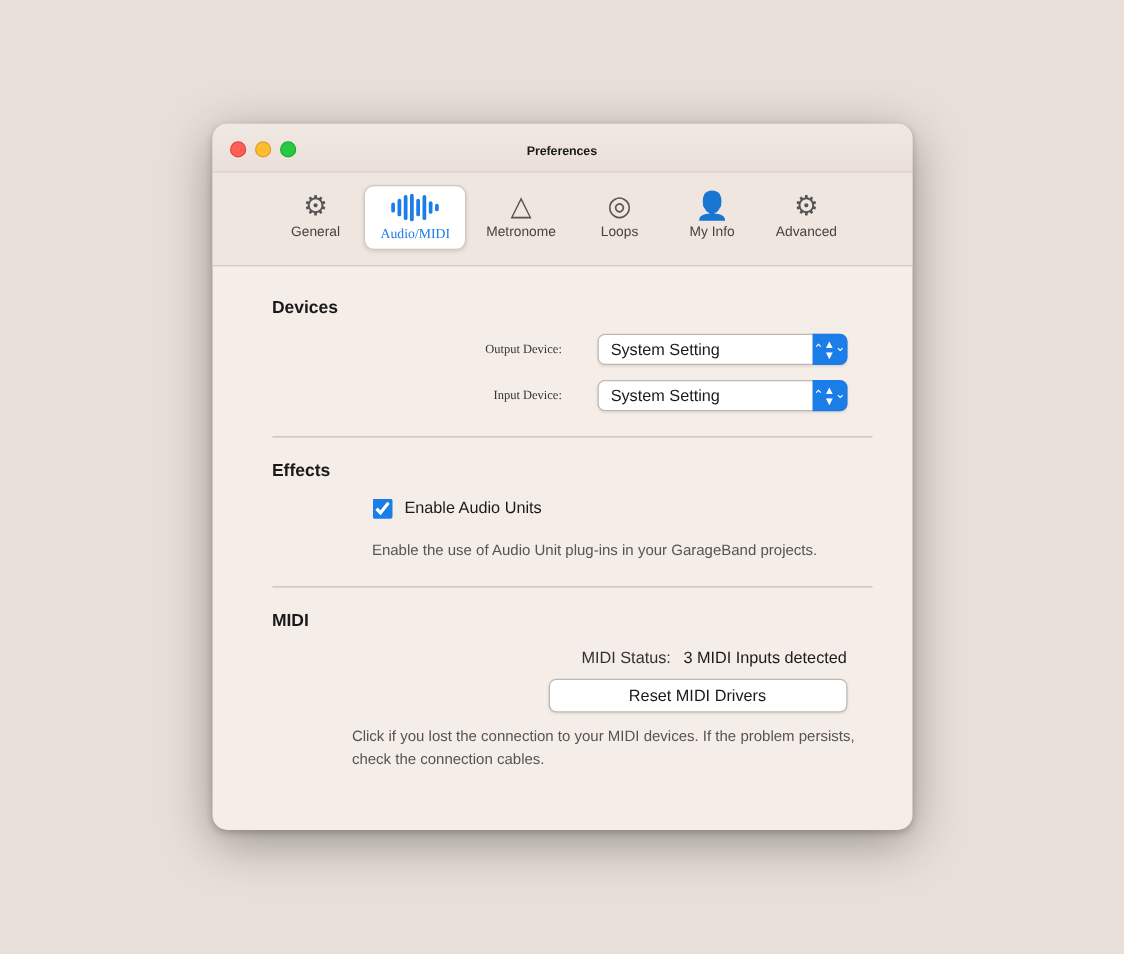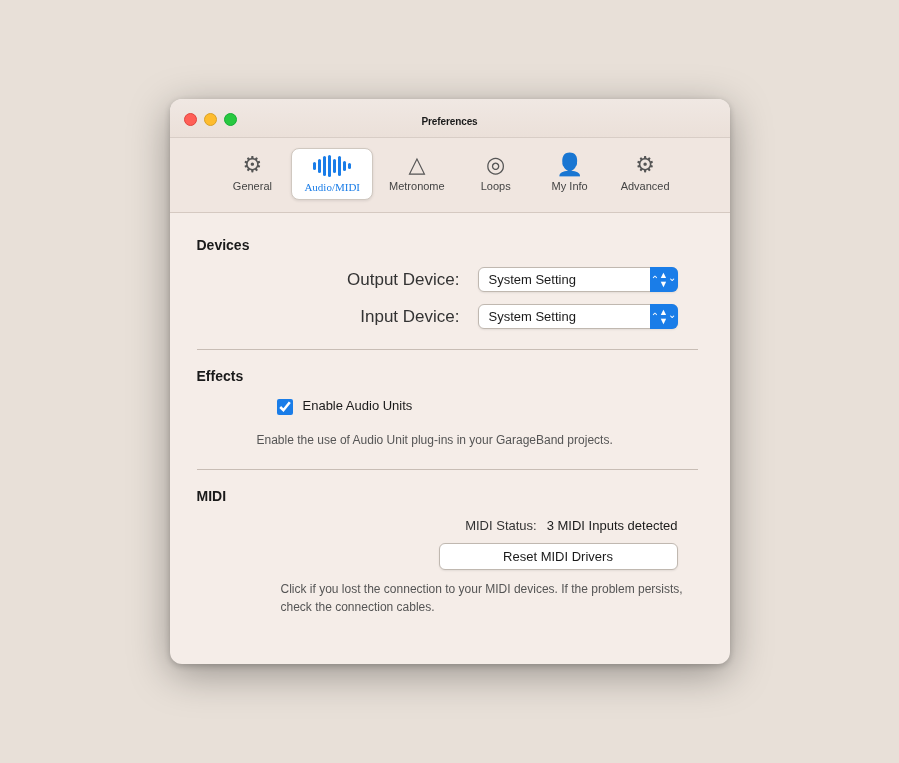--- a/index.html
+++ b/index.html
@@ -108,21 +108,21 @@
       font-size: 11px;
       color: #444;
     }
 
     .tab-item.active .tab-label {
       color: #1a7de8;
       font-weight: 500;
     }
 
     .content {
-      padding: 24px 32px 28px 27px;
+      padding: 24px 32px 28px 48px;
     }
 
     .section {
       margin-bottom: 20px;
     }
 
     .section-header {
       font-size: 14px;
       font-weight: 700;
       color: #1a1a1a;
@@ -131,25 +131,26 @@
 
     .field-row {
       display: flex;
       align-items: center;
       margin-bottom: 12px;
       justify-content: flex-end;
       padding-right: 20px;
     }
 
     .field-label {
-      font-size: 17px;
+      font-size: 10px;
       color: #333;
       text-align: right;
-      margin-right: 18px;
+      margin-right: 28px;
       min-width: 120px;
+      font-family: Liberation Serif, serif;
     }
 
     .select-wrapper {
       position: relative;
       display: inline-block;
     }
 
     .select-control {
       appearance: none;
       -webkit-appearance: none;
@@ -233,21 +234,21 @@
     .checkbox-label {
       font-size: 13px;
       color: #1a1a1a;
       font-weight: 500;
     }
 
     .description-text {
       font-size: 12px;
       color: #555;
       line-height: 1.5;
-      margin-left: 60px;
+      margin-left: 80px;
       margin-bottom: 4px;
     }
 
     .midi-status-row {
       display: flex;
       align-items: center;
       justify-content: flex-end;
       padding-right: 20px;
       margin-bottom: 10px;
     }
@@ -282,21 +283,21 @@
       cursor: pointer;
       width: 239px;
       text-align: center;
       box-shadow: 0 1px 2px rgba(0,0,0,0.08);
     }
 
     .midi-description {
       font-size: 12px;
       color: #555;
       line-height: 1.5;
-      margin-left: 84px;
+      margin-left: 64px;
     }
 
     
     .waveform-icon {
       display: flex;
       align-items: center;
       gap: 2px;
       height: 22px;
     }
 

